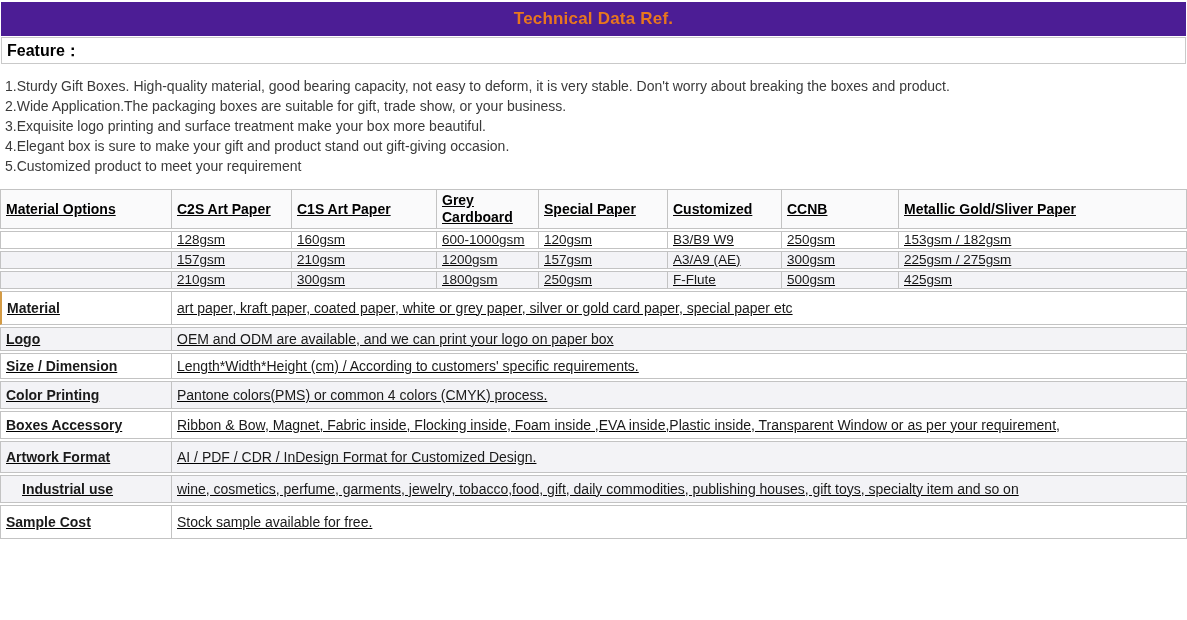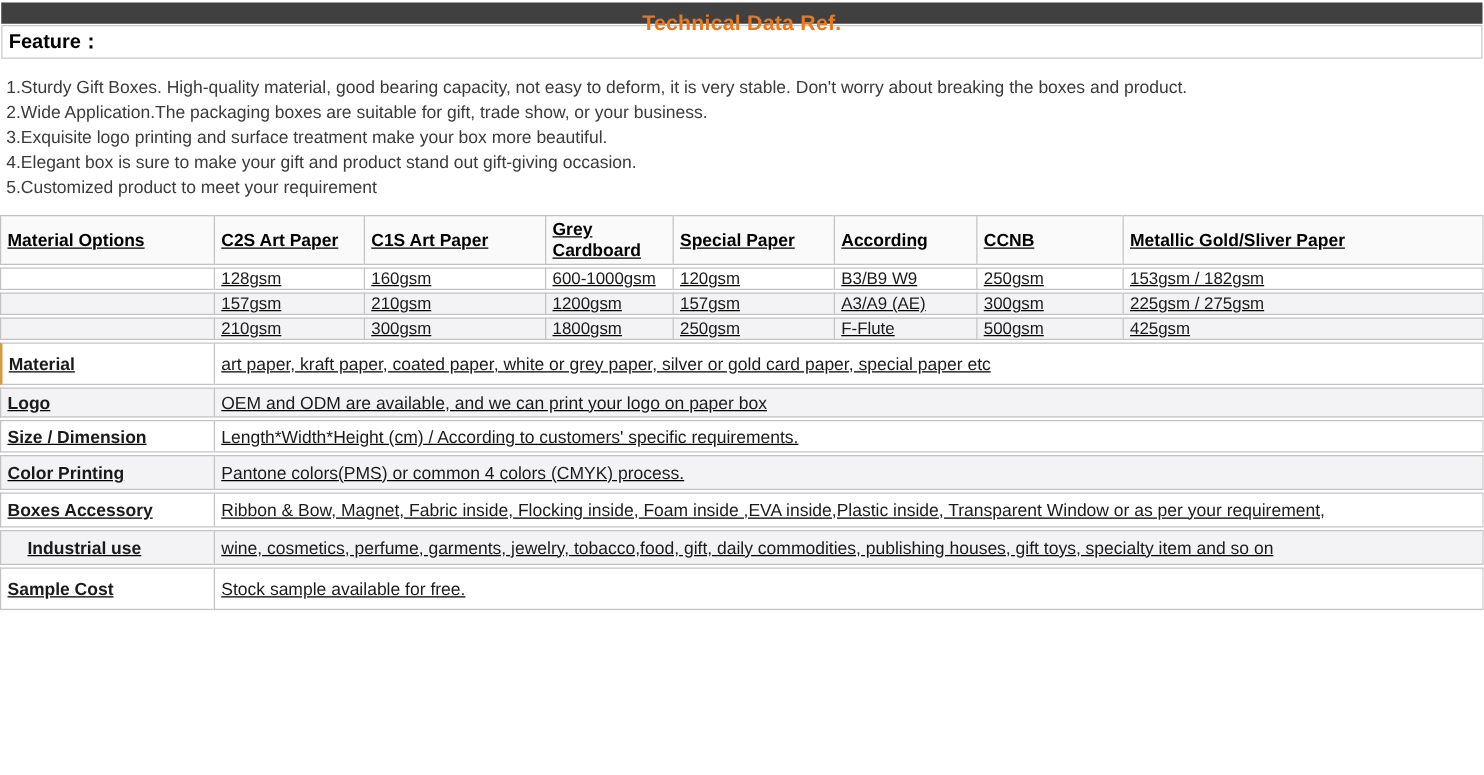--- a/index.html
+++ b/index.html
@@ -7,22 +7,22 @@
     width: 1187px; height: 620px;
     background: #ffffff;
     overflow: hidden;
     font-family: "Liberation Sans", "DejaVu Sans", sans-serif;
   }
   .page { width: 1187px; height: 620px; position: relative; }
 
   
   .title-bar {
     margin: 2px 1px 0 1px;
-    height: 17px;
-    background: #404040;
+    height: 34px;
+    background: #4c1d95;
     text-align: center;
   }
   .title-bar .title {
     color: #e8771e;
     font-size: 17px;
     font-weight: bold;
     line-height: 33px;
     letter-spacing: 0.2px;
   }
 
@@ -113,21 +113,21 @@
         <col style="width:117px">
         <col style="width:289px">
     </colgroup>
     <thead>
         <tr>
           <th>Material Options</th>
           <th>C2S Art Paper</th>
           <th>C1S Art Paper</th>
           <th>Grey Cardboard</th>
           <th>Special Paper</th>
-          <th>According</th>
+          <th>Customized</th>
           <th>CCNB</th>
           <th>Metallic Gold/Sliver Paper</th>
         </tr>
       </thead>
     <tbody>
         <tr class="gsm">
           <td></td>
           <td>128gsm</td>
           <td>160gsm</td>
           <td>600-1000gsm</td>
@@ -172,20 +172,24 @@
         </tr>
         <tr class="zebra">
           <td class="spec-label" style="height: 28px; margin-top: 14px;">Color Printing</td>
           <td class="spec-value" colspan="7">Pantone colors(PMS) or common 4 colors (CMYK) process.</td>
         </tr>
         <tr>
           <td class="spec-label" style="height: 28px;">Boxes Accessory</td>
           <td class="spec-value" colspan="7">Ribbon &amp; Bow, Magnet, Fabric inside, Flocking inside, Foam inside ,EVA inside,Plastic inside, Transparent Window or as per your requirement,</td>
         </tr>
         <tr class="zebra">
+          <td class="spec-label" style="height: 32px;">Artwork Format</td>
+          <td class="spec-value" colspan="7">AI / PDF / CDR / InDesign Format for Customized Design.</td>
+        </tr>
+        <tr class="zebra">
           <td class="spec-label" style="height: 28px; padding-left: 21px;">Industrial use</td>
           <td class="spec-value" colspan="7">wine, cosmetics, perfume, garments, jewelry, tobacco,food, gift, daily commodities, publishing houses, gift toys, specialty item and so on</td>
         </tr>
         <tr>
           <td class="spec-label" style="height: 34px;">Sample Cost</td>
           <td class="spec-value" colspan="7">Stock sample available for free.</td>
         </tr>
       </tbody>
   </table>
 

